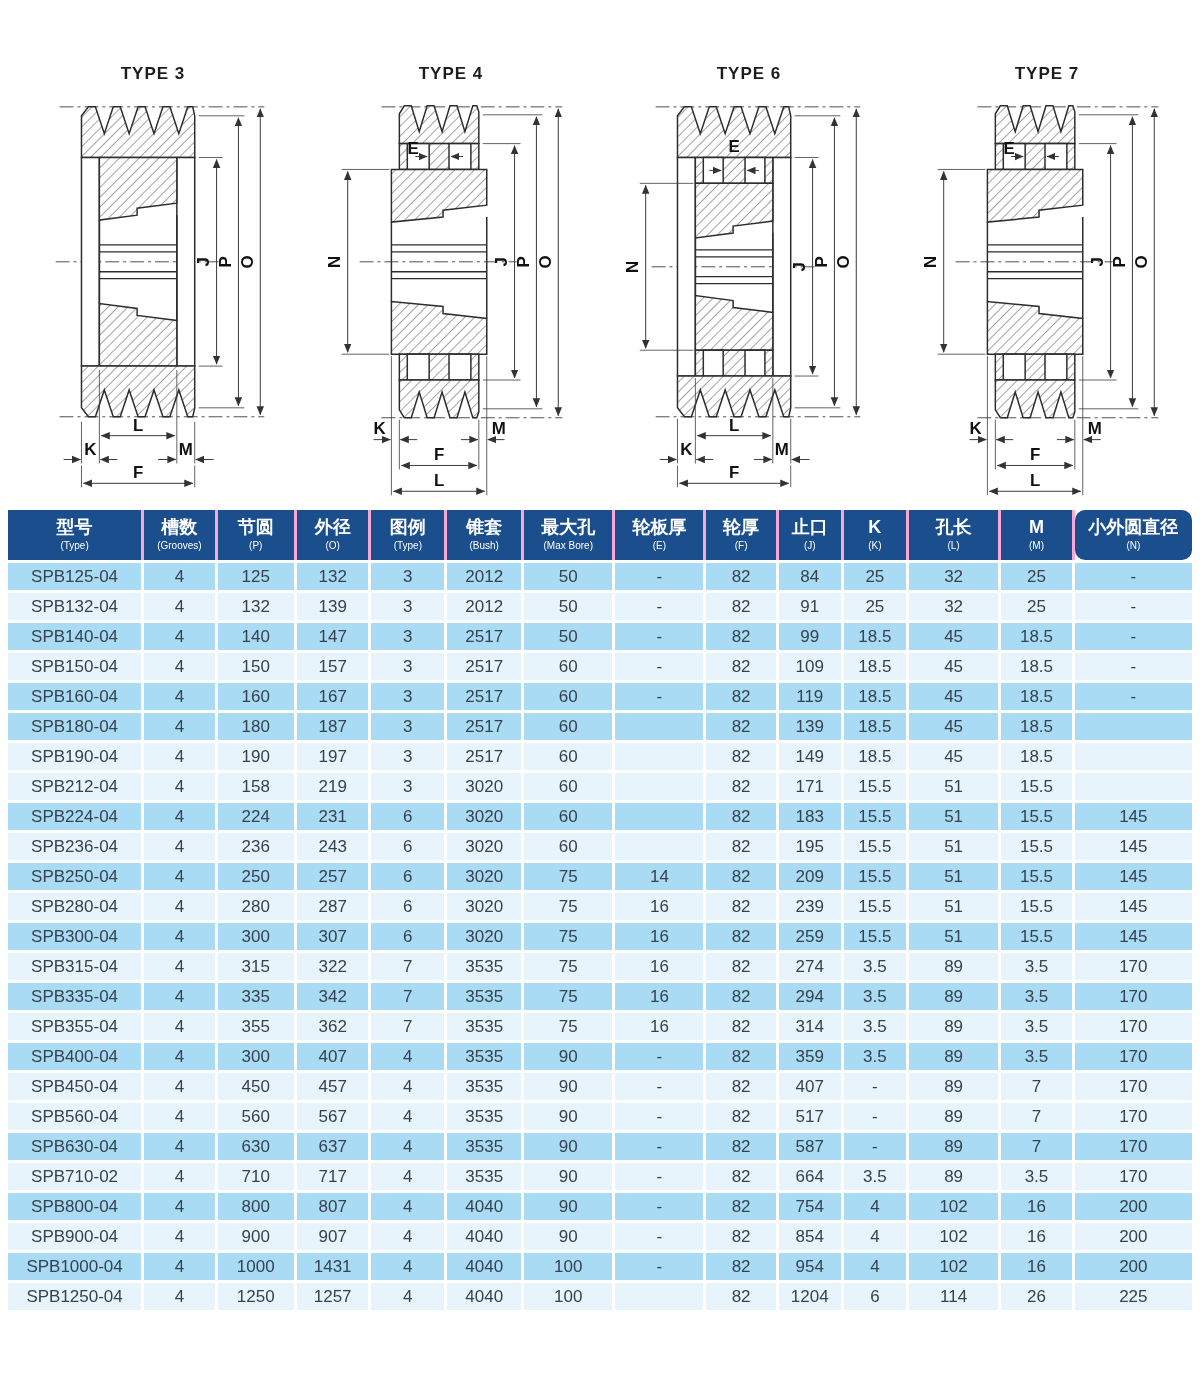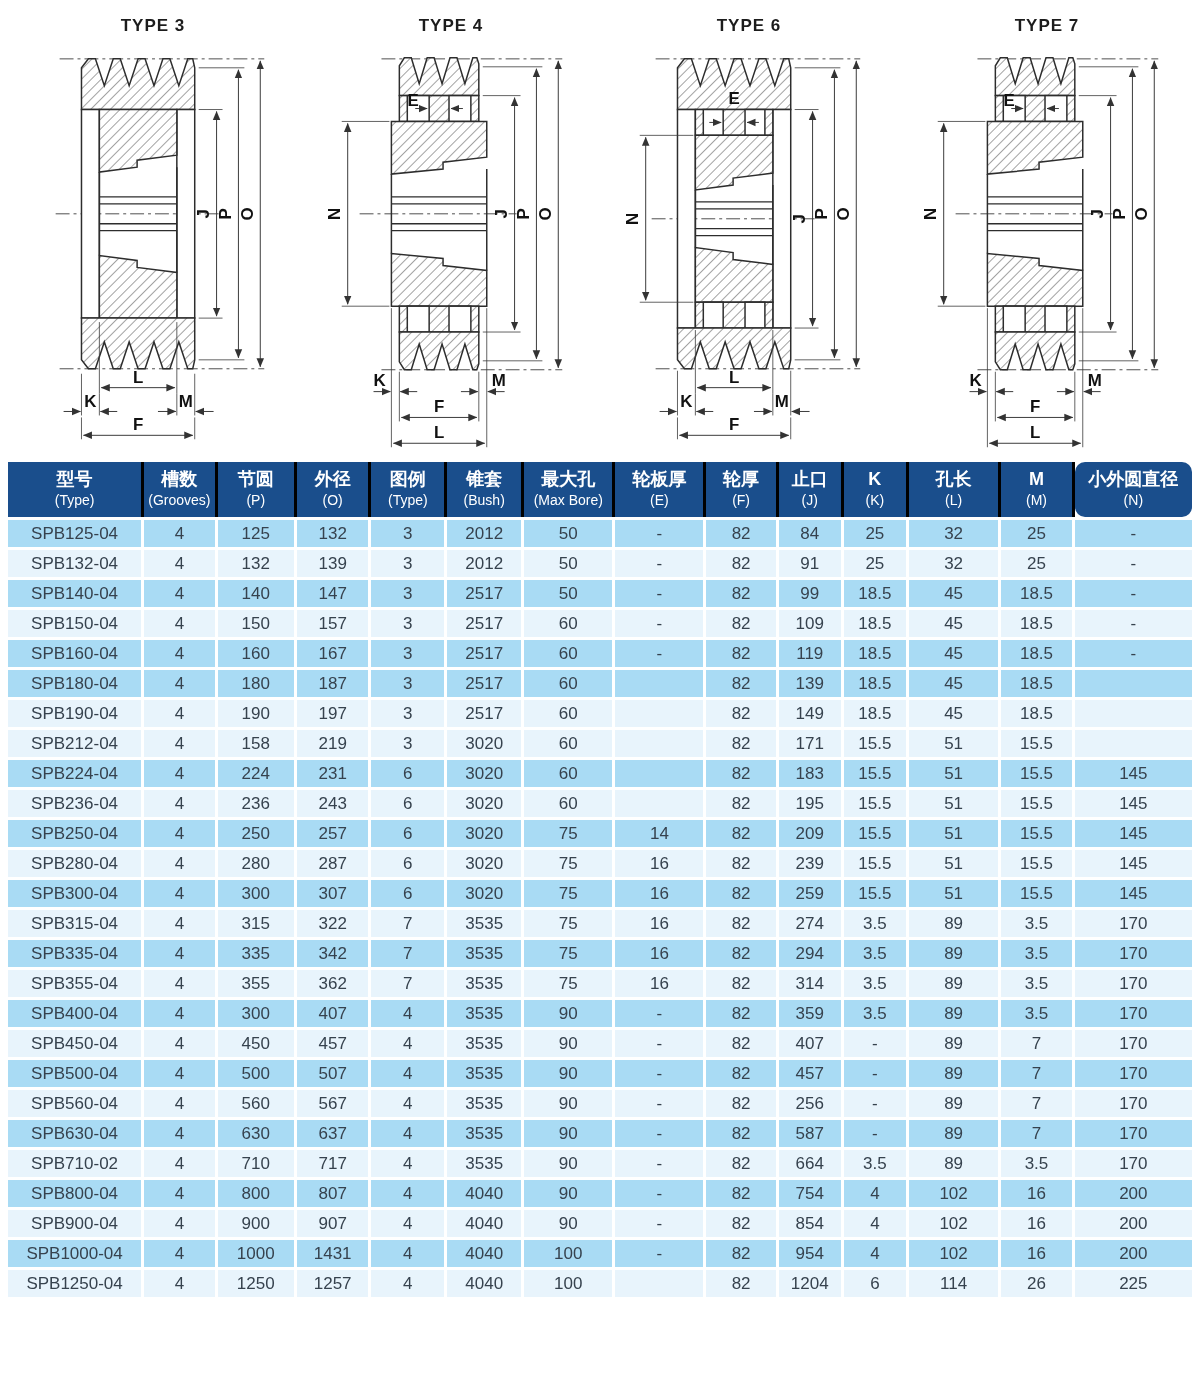--- a/index.html
+++ b/index.html
@@ -2,21 +2,21 @@
 <html><head>
 <meta charset="utf-8">
 <style>
   html,body{margin:0;padding:0;}
   body{
     width:1200px;
     background:#ffffff;
     font-family:"Liberation Sans", sans-serif;
     -webkit-font-smoothing:antialiased;
   }
-  .page{width:1200px;}
+  .page{width:1200px;margin-top:48px;}
 
   
   .diagrams{
     display:flex;
     padding:6px 4px 0 4px;
     background:#fff;
   }
   .diagram{flex:1 1 25%; min-width:0;}
   .diagram-title{
     text-align:center;
@@ -54,25 +54,25 @@
   col.c5{width:6.4%} col.c6{width:6.5%} col.c7{width:7.7%} col.c8{width:7.7%}
   col.c9{width:6.1%} col.c10{width:5.5%} col.c11{width:5.5%} col.c12{width:7.8%}
   col.c13{width:6.2%} col.c14{width:9.9%}
 
   .spec-table th{
     background:#1a4e8c;
     color:#ffffff;
     text-align:center;
     vertical-align:middle;
     padding:7px 2px 8px 2px;
-    border-right:3px solid #000000;
+    border-right:3px solid #f9a8d4;
   }
   .spec-table th:last-child{border-right:none;border-radius:10px;}
   .spec-table th .zh{font-size:18px;font-weight:bold;line-height:1.2;}
-  .spec-table th .en{font-size:14px;font-weight:normal;line-height:1.25;margin-top:1px;}
+  .spec-table th .en{font-size:10px;font-weight:normal;line-height:1.25;margin-top:1px;}
 
   .spec-table td{
     text-align:center;
     vertical-align:middle;
     font-size:17px;
     color:#36424e;
     height:27px;
     padding:0 2px;
     border-right:3px solid #ffffff;
     overflow:hidden;
@@ -671,47 +671,31 @@
             <td>3535</td>
             <td>90</td>
             <td>-</td>
             <td>82</td>
             <td>407</td>
             <td>-</td>
             <td>89</td>
             <td>7</td>
             <td>170</td>
           </tr>
-          <tr class="dark">
-            <td>SPB500-04</td>
-            <td>4</td>
-            <td>500</td>
-            <td>507</td>
+          <tr class="light">
+            <td>SPB560-04</td>
+            <td>4</td>
+            <td>560</td>
+            <td>567</td>
             <td>4</td>
             <td>3535</td>
             <td>90</td>
             <td>-</td>
             <td>82</td>
-            <td>457</td>
-            <td>-</td>
-            <td>89</td>
-            <td>7</td>
-            <td>170</td>
-          </tr>
-          <tr class="light">
-            <td>SPB560-04</td>
-            <td>4</td>
-            <td>560</td>
-            <td>567</td>
-            <td>4</td>
-            <td>3535</td>
-            <td>90</td>
-            <td>-</td>
-            <td>82</td>
-            <td>256</td>
+            <td>517</td>
             <td>-</td>
             <td>89</td>
             <td>7</td>
             <td>170</td>
           </tr>
           <tr class="dark">
             <td>SPB630-04</td>
             <td>4</td>
             <td>630</td>
             <td>637</td>

